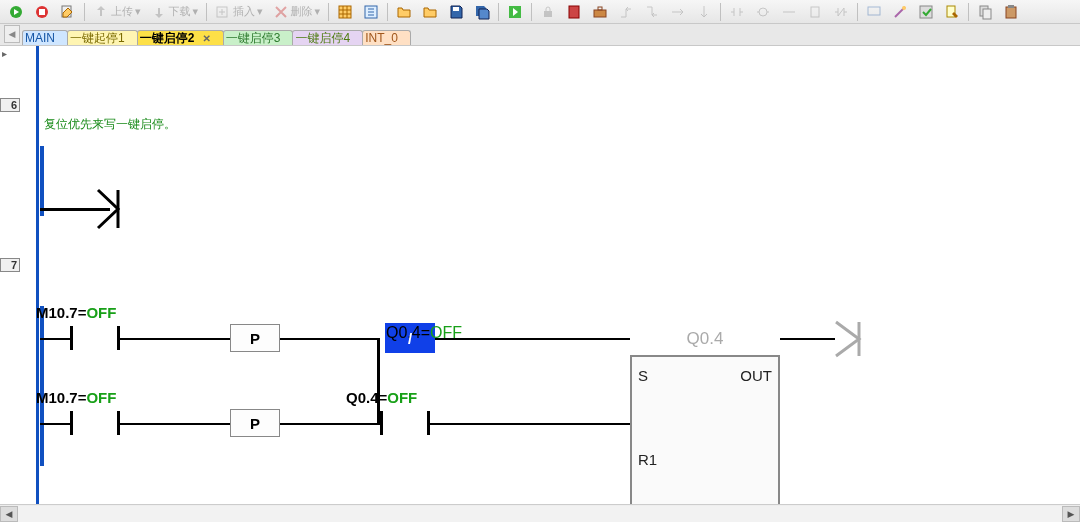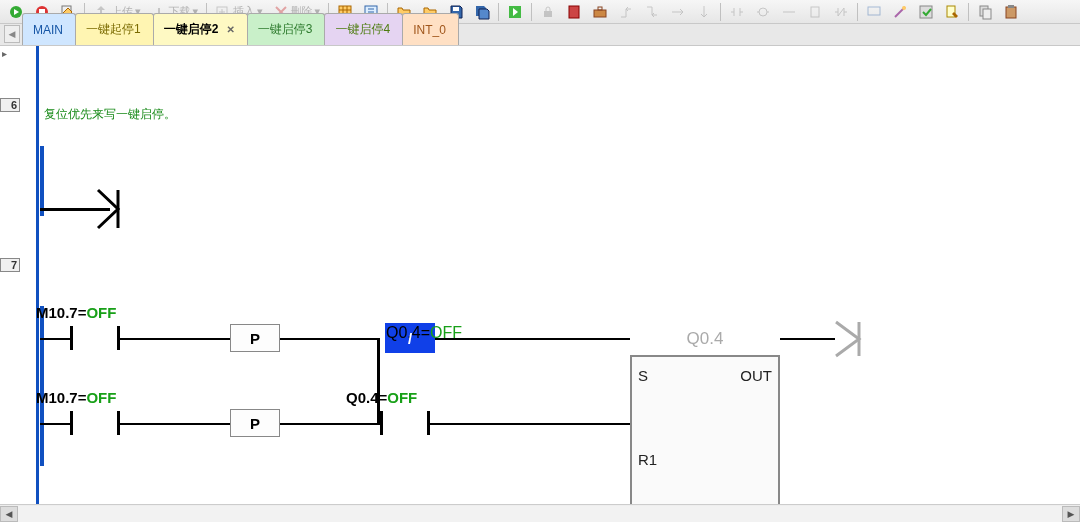--- a/index.html
+++ b/index.html
@@ -8,25 +8,25 @@
   
   .toolbar { height:24px; background:linear-gradient(#f6f6f6,#e6e6e6); border-bottom:1px solid #c8c8c8; display:flex; align-items:center; padding:0 4px; gap:2px; font-size:11px; color:#555; }
   .tb-btn { padding:1px 3px; display:inline-flex; align-items:center; gap:2px; border:1px solid transparent; cursor:pointer; }
   .tb-sep { width:1px; height:18px; background:#c0c0c0; margin:0 2px; }
   .tb-icon { width:16px; height:16px; display:inline-block; }
   .disabled { opacity:.4; }
 
   
   .tabrow { height:22px; background:#e8e8e8; display:flex; align-items:flex-end; padding-left:4px; border-bottom:1px solid #c8c8c8; gap:0; }
   .tab-nav { width:16px; height:18px; background:#eee; border:1px solid #bbb; display:flex; align-items:center; justify-content:center; font-size:9px; color:#888; margin-right:2px; margin-bottom:2px; cursor:pointer; }
-  .tab { height:32px; padding:0 12px 0 10px; font-size:12px; display:flex; align-items:center; gap:4px; border-radius:3px 3px 0 0; border:1px solid #aaa; border-bottom:none; position:relative; margin-right:-1px; cursor:pointer; }
+  .tab { height:15px; padding:0 12px 0 2px; font-size:12px; display:flex; align-items:center; gap:4px; border-radius:3px 3px 0 0; border:1px solid #aaa; border-bottom:none; position:relative; margin-right:-1px; cursor:pointer; }
   .tab .close { font-size:10px; color:#666; margin-left:4px; }
   .tab-main { background:#cfe6ff; color:#1656a6; }
   .tab-yellow { background:#fff5b2; color:#7a6a00; }
-  .tab-active { background:#fef9c3; color:#000; font-weight:bold; z-index:1; }
+  .tab-active { background:#fde047; color:#000; font-weight:bold; z-index:1; }
   .tab-green { background:#c9f0c9; color:#2d7a2d; }
   .tab-purple { background:#e5d4f2; color:#4d7c0f; }
   .tab-orange { background:#ffe0c4; color:#a0561b; }
 
   
   .editor { position:absolute; top:46px; left:0; right:0; bottom:18px; overflow:hidden; background:#fff; }
   .gut-num { position:absolute; left:0; width:20px; text-align:right; font-size:11px; color:#333; font-weight:bold; border:1px solid #888; background:#f0f0f0; padding-right:2px; }
   .vrule { position:absolute; top:0; bottom:0; width:3px; background:#1050c0; }
 
   .comment { color:#188a18; font-size:12px; white-space:pre; }
@@ -272,21 +272,21 @@
 <div class="editor">
 
   <div style="position:absolute;left:2px;top:2px;font-size:10px;color:#666;cursor:pointer">▸</div>
 
   <div class="vrule" style="left:36px;top:0;height:460px"></div>
 
   <div class="gut-num" style="top:52px">6</div>
   <div class="gut-num" style="top:212px">7</div>
 
   <div class="rung" style="top:52px;height:150px">
-    <div class="comment" style="position:absolute;left:4px;top:8px">复位优先来写一键启停。</div>
+    <div class="comment" style="position:absolute;left:4px;top:18px">复位优先来写一键启停。</div>
 
     <div class="rail" style="position:absolute;left:0;top:48px;width:4px;height:70px"></div>
     <div class="wire" style="left:0;top:110px;width:70px;height:3px;background:#000"></div>
     <svg style="position:absolute;left:56px;top:90px" width="28" height="42">
       <path d="M2 2 L22 21 L2 40" fill="none" stroke="#000" stroke-width="3"></path>
       <path d="M22 2 v38" stroke="#000" stroke-width="3"></path>
     </svg>
   </div>
 
   <div class="rung" style="top:212px;height:240px">

